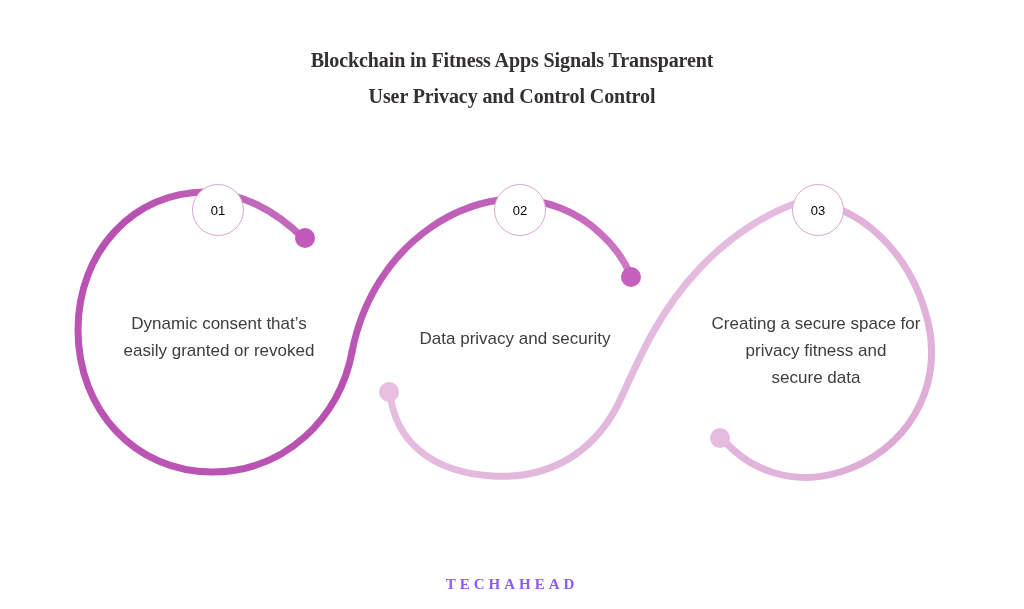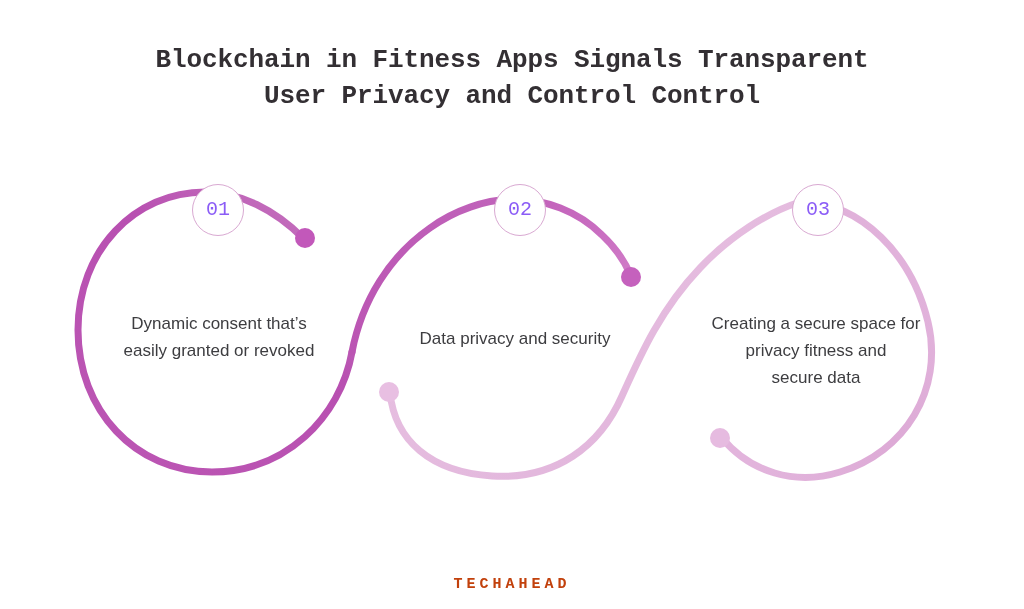--- a/index.html
+++ b/index.html
@@ -24,22 +24,22 @@
 
   
   .title-block {
     position: absolute;
     left: 0;
     top: 42px;
     width: 1024px;
     text-align: center;
   }
   .title-line {
-    font-family: Liberation Mono, monospace;
-    font-size: 26px;
+    font-family: Liberation Serif, serif;
+    font-size: 20px;
     font-weight: bold;
     line-height: 36px;
     letter-spacing: -0.1px;
     color: #332f33;
   }
 
   
   .ribbon-layer {
     position: absolute;
     left: 0;
@@ -55,24 +55,24 @@
     height: 52px;
     border-radius: 50%;
     background: #ffffff;
     border: 1px solid #d9a9d2;
     box-sizing: border-box;
     display: flex;
     align-items: center;
     justify-content: center;
   }
   .step-badge-label {
-    font-family: Liberation Mono, monospace;
-    font-size: 20px;
+    font-family: Liberation Sans, sans-serif;
+    font-size: 13px;
     font-weight: normal;
-    color: #8b5cf6;
+    color: #000000;
     line-height: 1;
   }
   #badge-1 { left: 192px; top: 184px; }
   #badge-2 { left: 494px; top: 184px; }
   #badge-3 { left: 792px; top: 184px; }
 
   
   .step-caption {
     position: absolute;
     text-align: center;
@@ -85,25 +85,25 @@
   #caption-2 { left: 392px; top: 325px; width: 246px; }
   #caption-3 { left: 690px; top: 310px; width: 252px; }
 
   
   .watermark {
     position: absolute;
     left: 0;
     top: 576px;
     width: 1024px;
     text-align: center;
-    font-family: Liberation Mono, monospace;
+    font-family: Liberation Serif, serif;
     font-size: 15px;
     font-weight: bold;
     letter-spacing: 4px;
-    color: #c2410c;
+    color: #8b5cf6;
   }
 </style>
 </head>
 <body>
 
 <div class="canvas">
 
   <div class="title-block">
     <div class="title-line">Blockchain in Fitness Apps Signals Transparent</div>
     <div class="title-line">User Privacy and Control Control</div>

